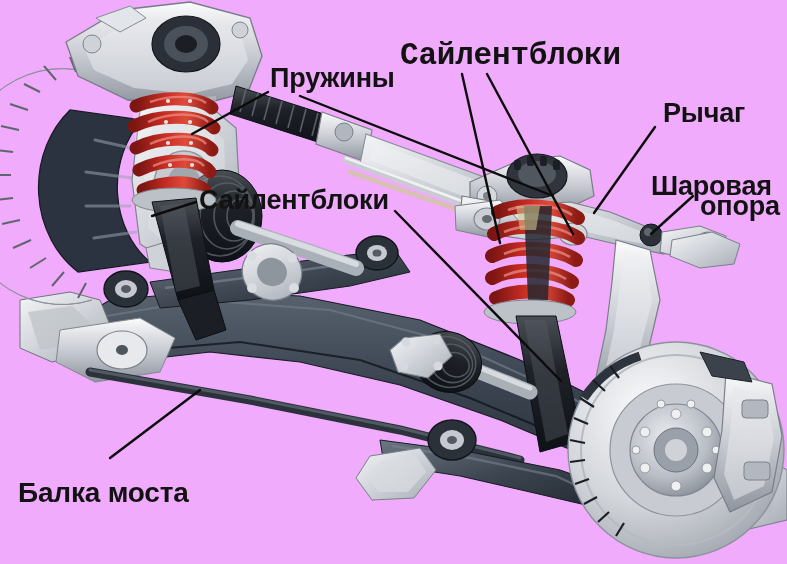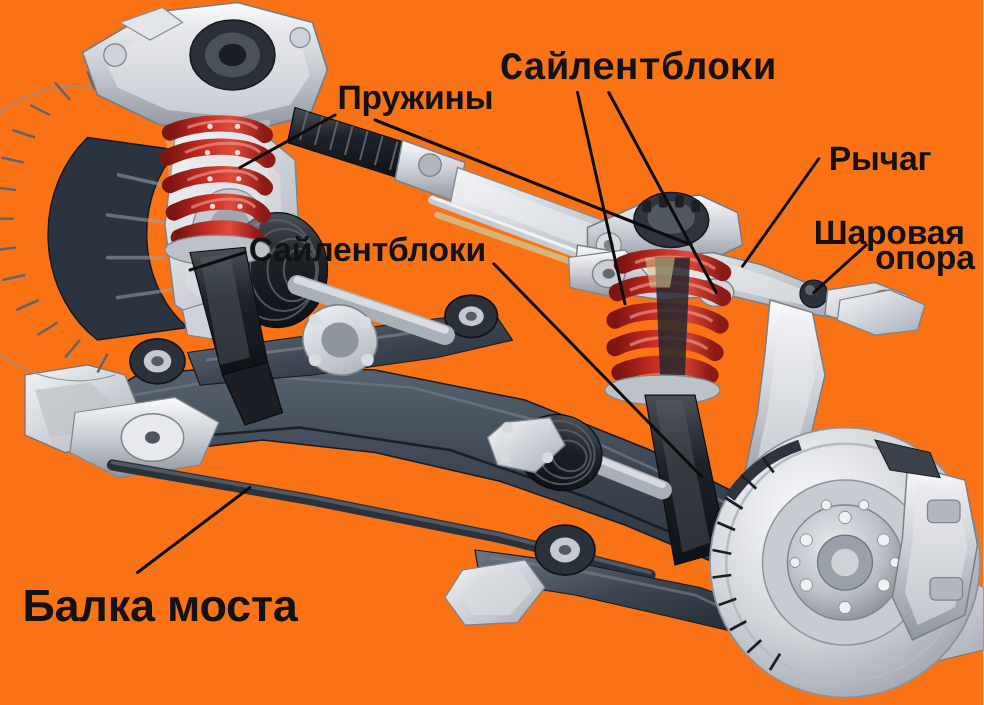--- a/index.html
+++ b/index.html
@@ -1,18 +1,18 @@
 <!DOCTYPE html>
 <html><head>
 <meta charset="utf-8">
 <style>
   html,body{margin:0;padding:0;background:#fff;}
   body{width:787px;height:564px;overflow:hidden;
        font-family:"Liberation Sans",sans-serif;}
-  #stage{position:relative;width:787px;height:564px;background:#f97316;text-align:right;}
+  #stage{position:relative;width:787px;height:564px;background:#f0abfc;text-align:right;}
   #art{position:absolute;left:0;top:0;width:787px;height:564px;}
   .lbl{position:absolute;font-family:"Liberation Sans",sans-serif;
        font-weight:bold;color:#121212;white-space:nowrap;
        letter-spacing:-0.2px;line-height:1.04;}
 </style>
 </head>
 <body>
 
 <div id="stage">
 
@@ -372,18 +372,18 @@
         <line x1="395" y1="211" x2="561" y2="381"></line>
         <line x1="655" y1="127" x2="594" y2="213"></line>
         <line x1="693" y1="196" x2="651" y2="234"></line>
         <line x1="110" y1="458" x2="200" y2="390"></line>
       </g>
 </svg>
 
 <div class="lbl" style="left:270px; top:64px;  font-size:27px;">Пружины</div>
 <div class="lbl" style="left:400px; top:40px;  font-size:31px;font-family:Liberation Mono, monospace;">Сайлентблоки</div>
 <div class="lbl" style="left:199px; top:186px; font-size:27px;">Сайлентблоки</div>
-<div class="lbl" style="left:663px; top:113px; font-size:27px;">Рычаг</div>
+<div class="lbl" style="left:663px; top:99px; font-size:27px;">Рычаг</div>
 <div class="lbl" style="left:651px; top:172px; font-size:27px;">Шаровая</div>
 <div class="lbl" style="left:700px; top:192px; font-size:27px;">опора</div>
-<div class="lbl" style="left:18px;  top:466px; font-size:36px;">Балка моста</div>
+<div class="lbl" style="left:18px;  top:478px; font-size:28px;">Балка моста</div>
 
 </div>
 
 </body></html>

